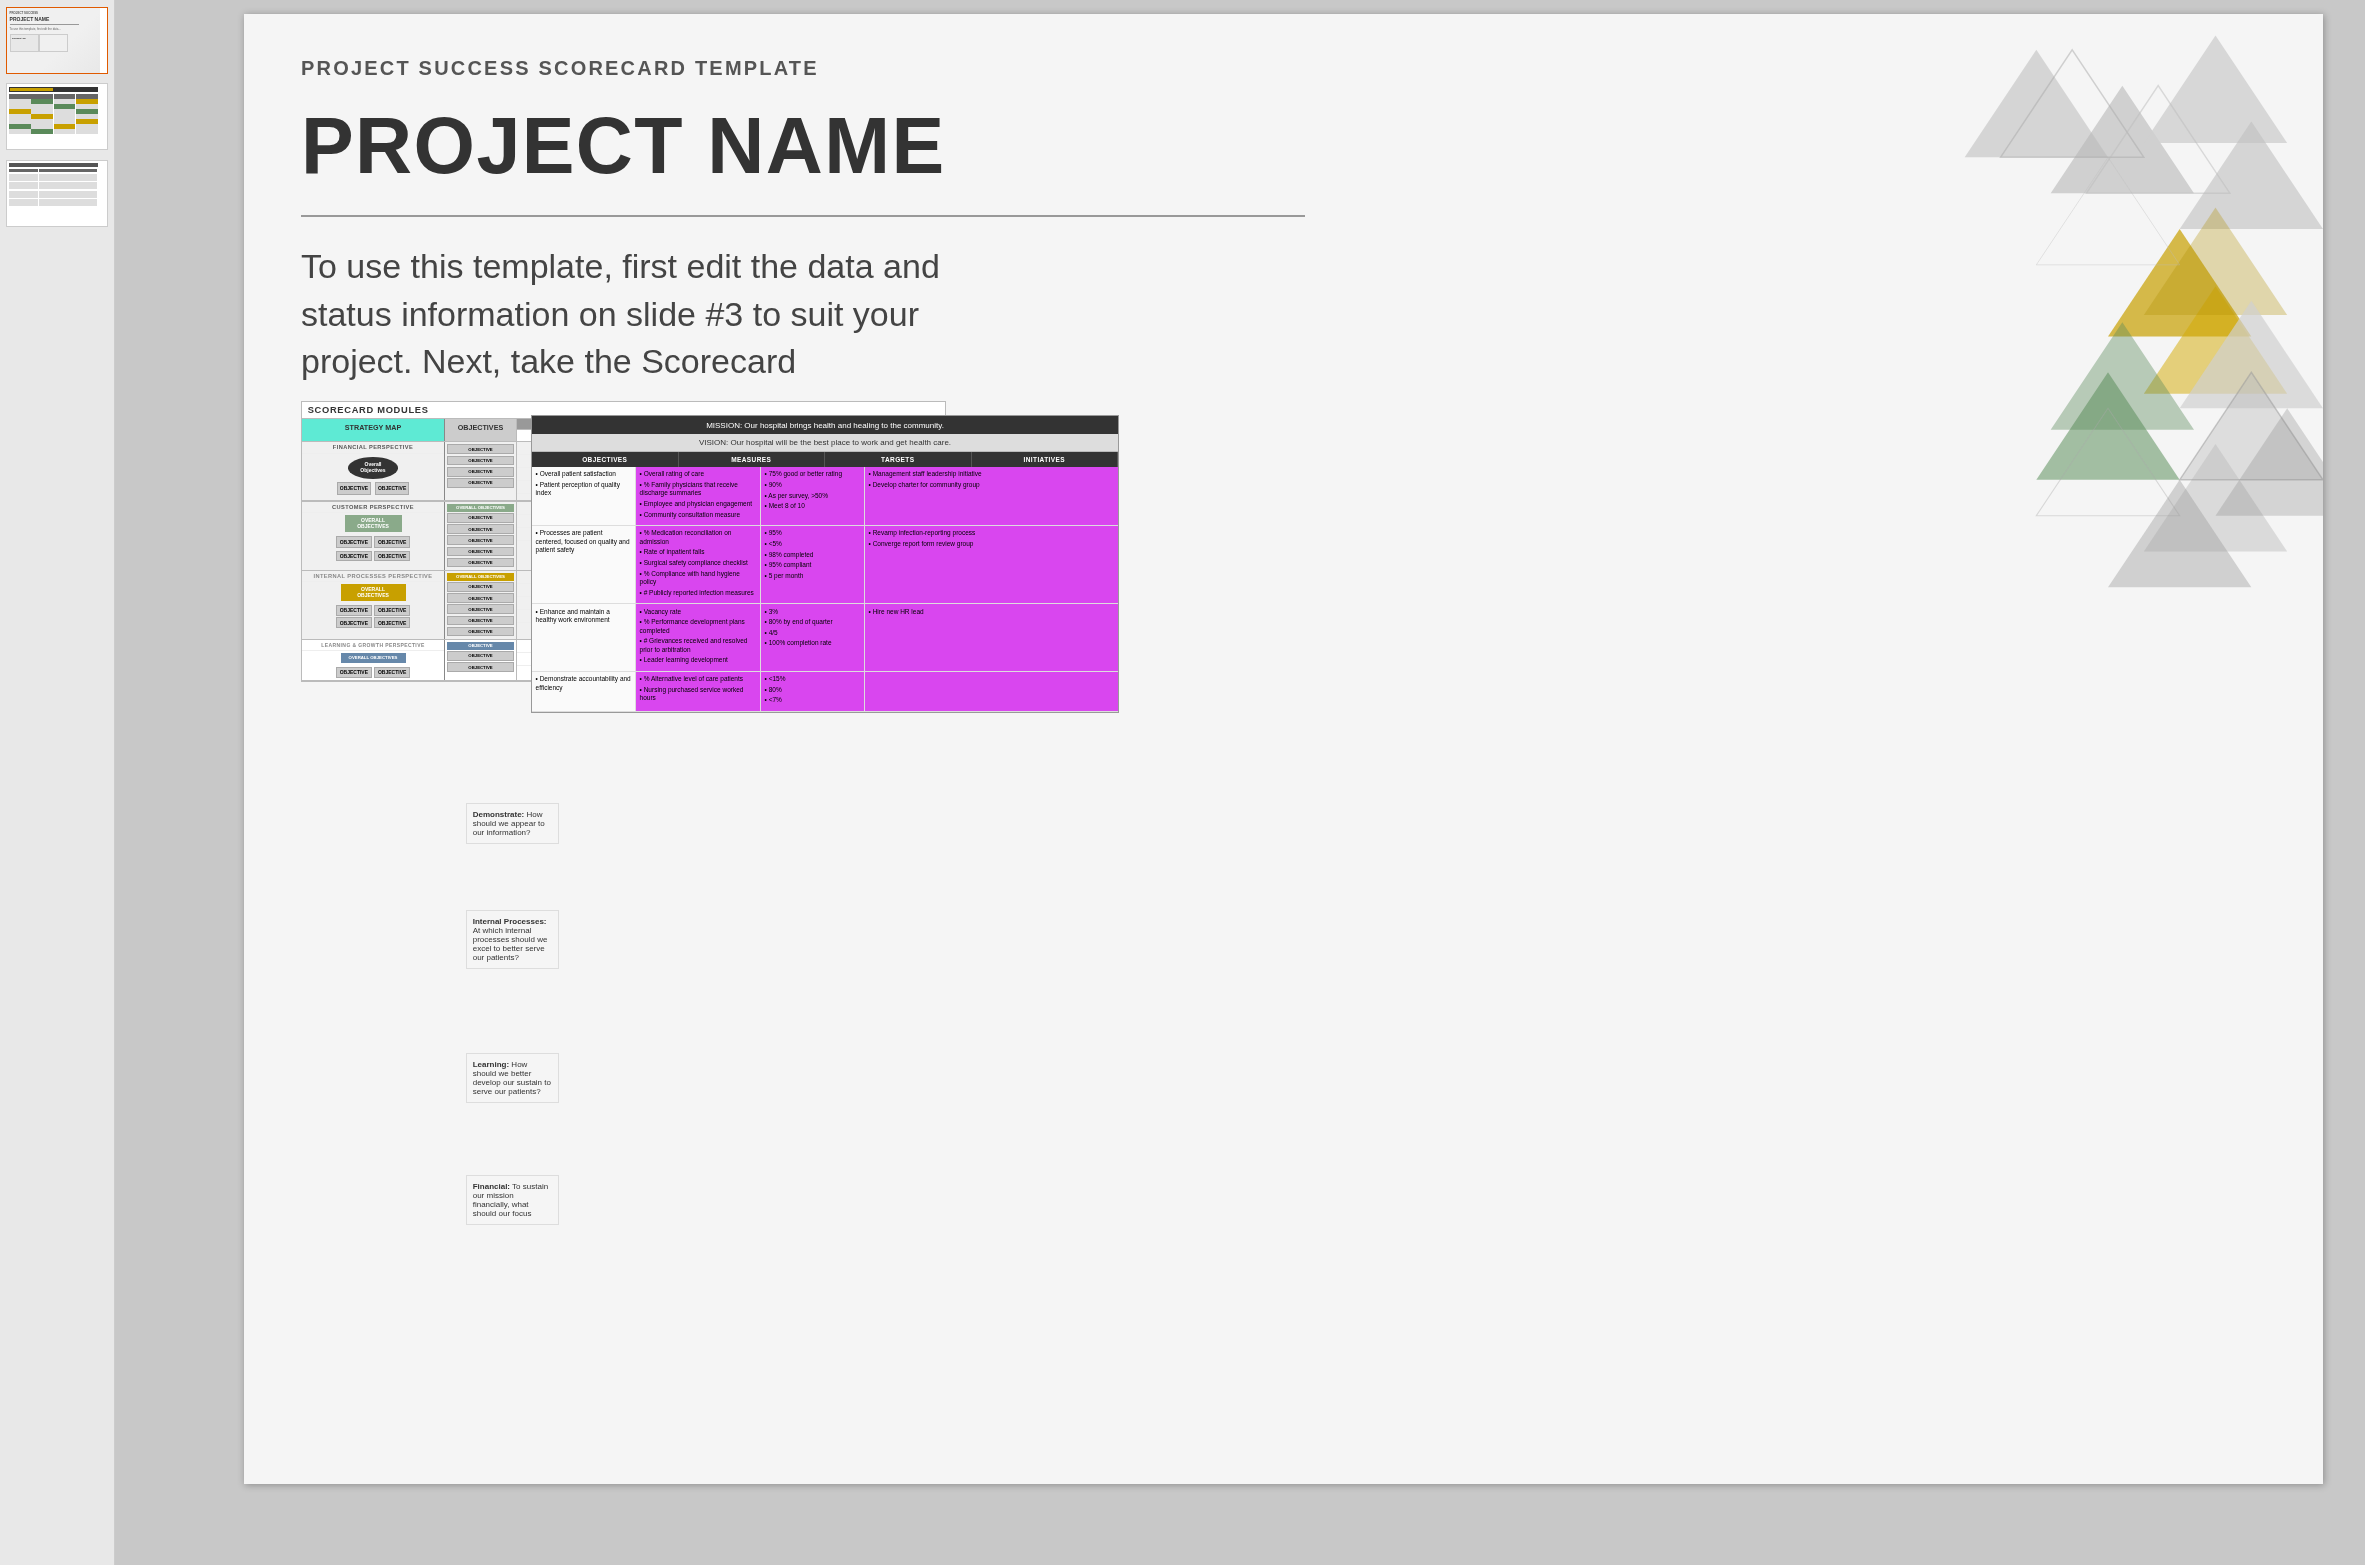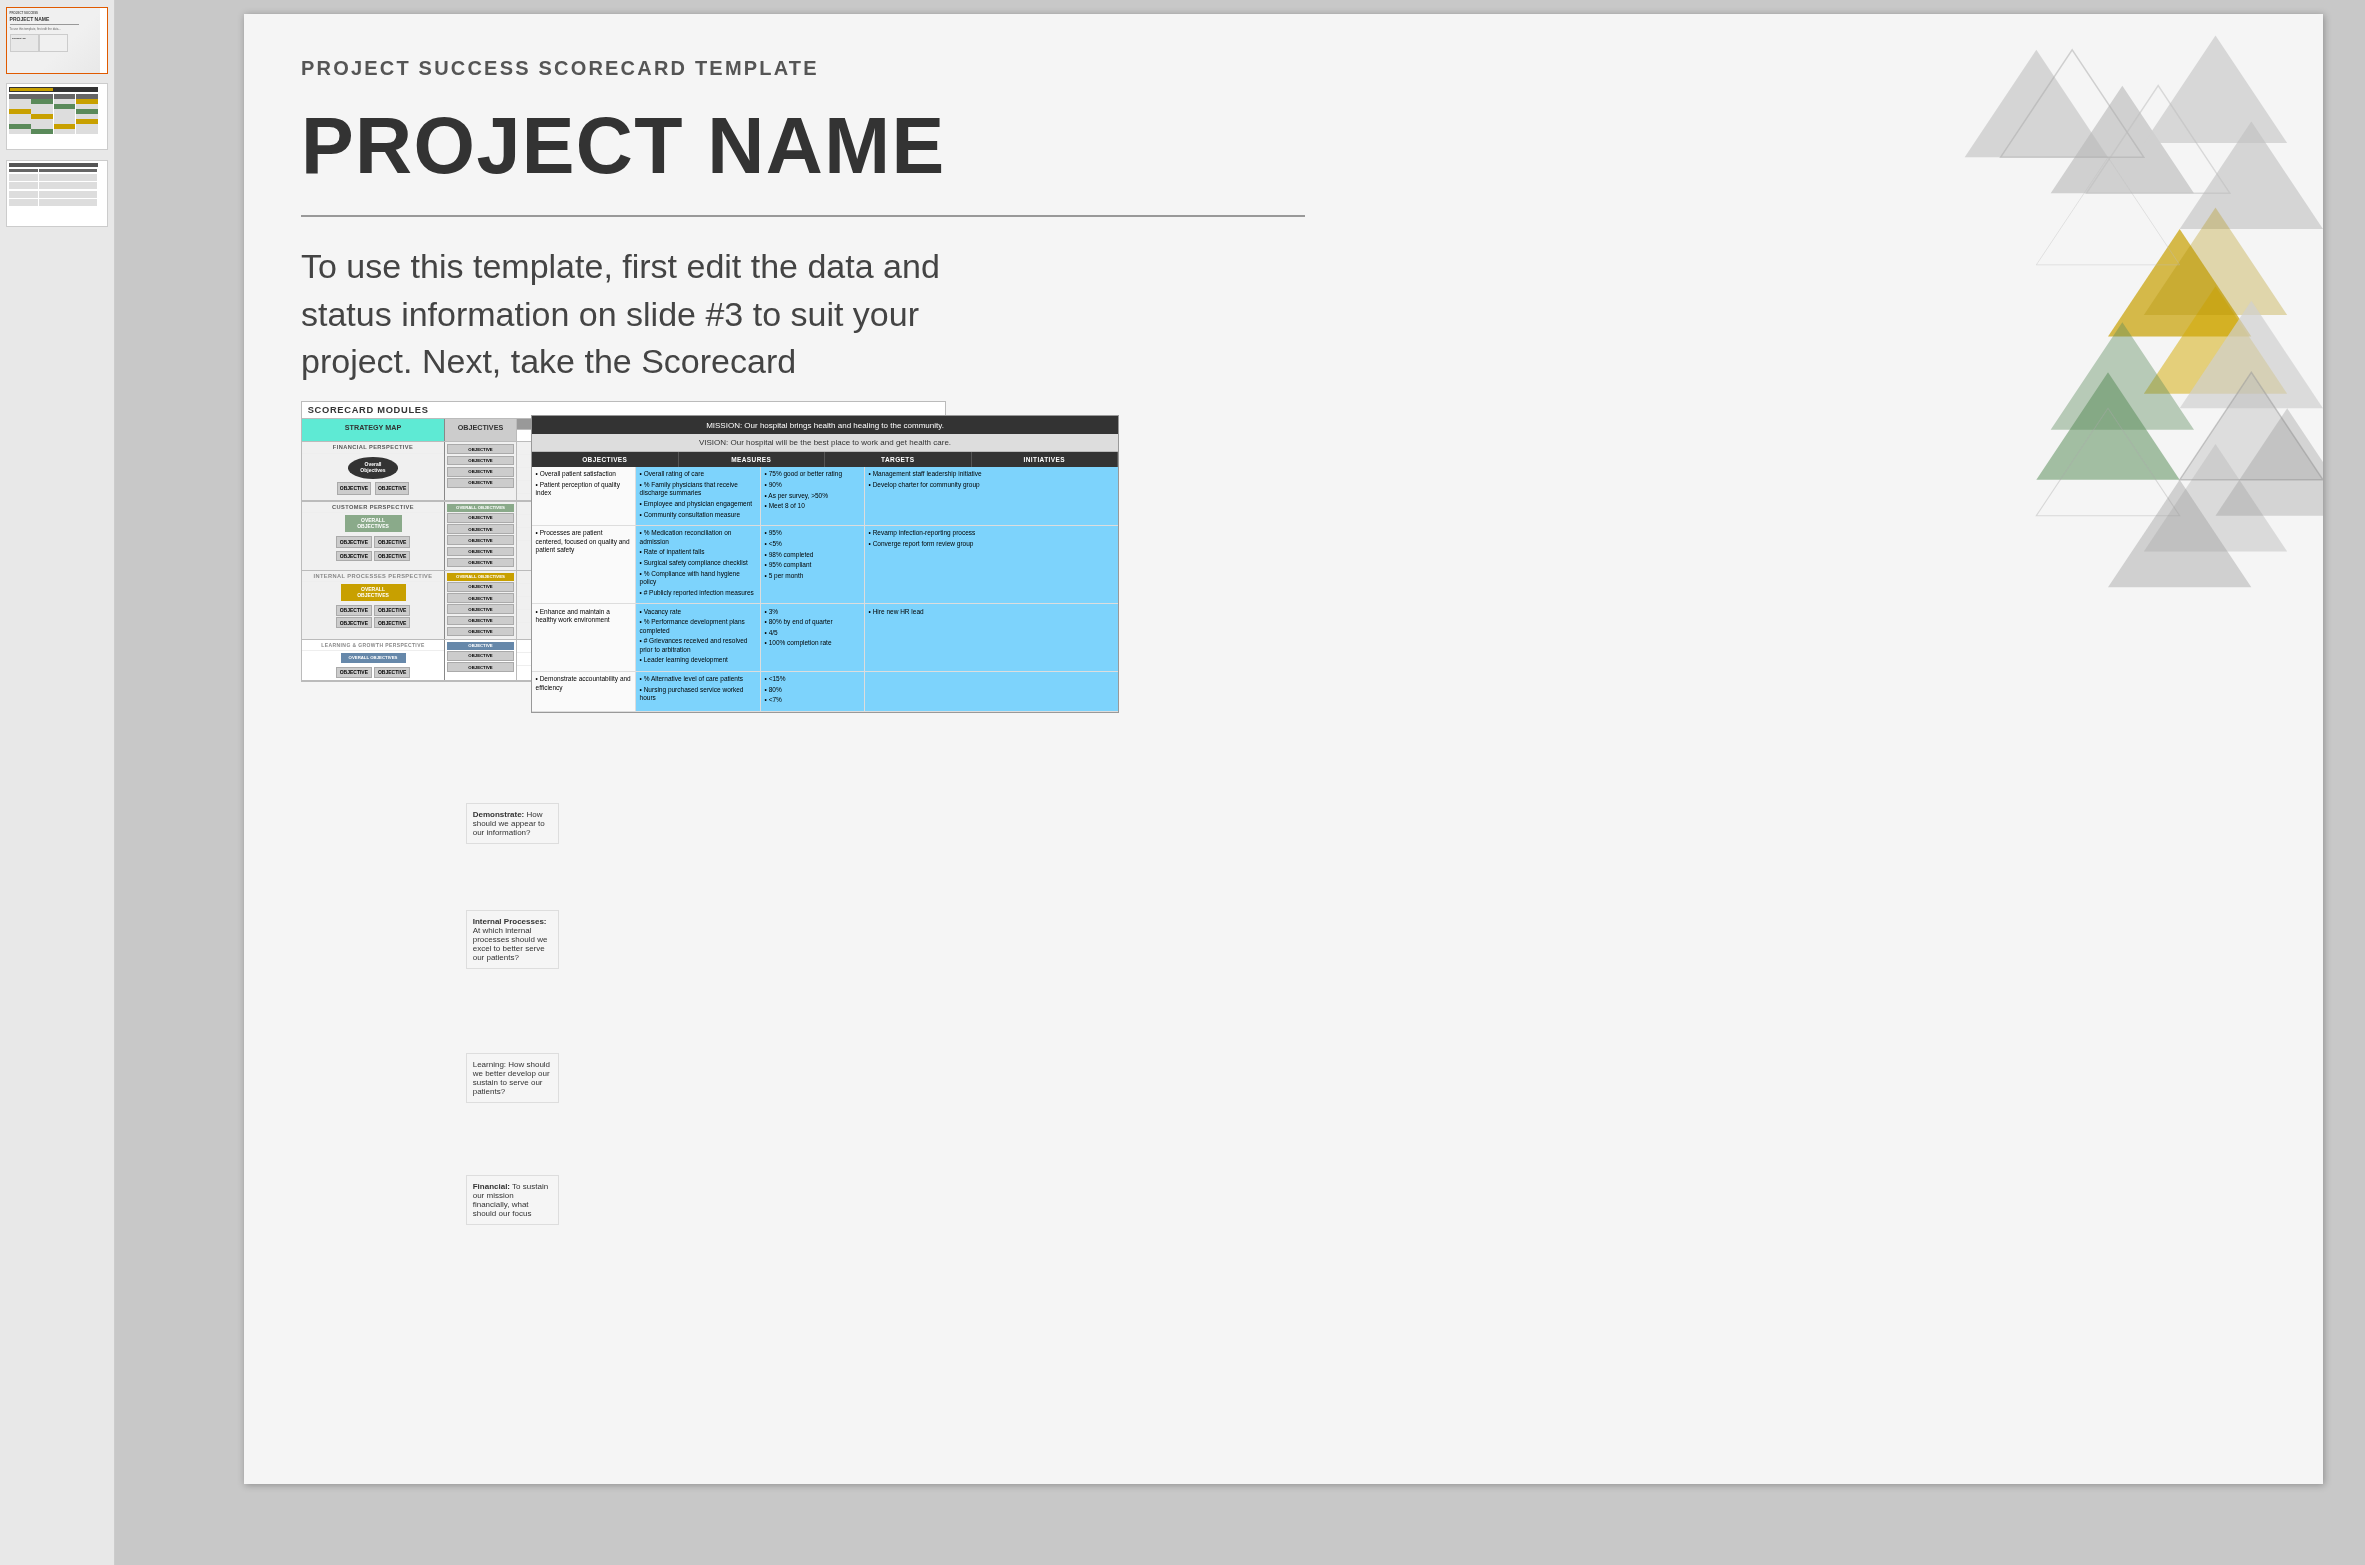--- a/index.html
+++ b/index.html
@@ -342,21 +342,21 @@
       background: #f0f0f0;
       border-bottom: 0.7px solid #bbb;
     }
 
     
     .scorecard-detail-overlay {
       position: absolute;
       top: 401px;
       left: 287px;
       width: 588px;
-      background: #7dd3fc;
+      background: #d946ef;
       border: 0.7px solid #999;
       font-family: Arial, sans-serif;
       font-size: 7.2px;
       z-index: 10;
     }
 
     .sd-mission {
       background: #333;
       color: #fff;
       font-size: 8px;
@@ -840,21 +840,21 @@
 
     <div style="position:absolute; top:789px; left:222px; width:93px; background:#f5f5f5; font-size:8px; color:#333; padding:5.7px; border:0.7px solid #ddd; z-index:5;">
       <span style="font-weight:bold;">Demonstrate:</span><span> How should we appear to our information?</span>
     </div>
 
     <div style="position:absolute; top:896px; left:222px; width:93px; background:#f5f5f5; font-size:8px; color:#333; padding:5.7px; border:0.7px solid #ddd; z-index:5;">
       <span style="font-weight:bold;">Internal Processes:</span><span> At which internal processes should we excel to better serve our patients?</span>
     </div>
 
     <div style="position:absolute; top:1039px; left:222px; width:93px; background:#f5f5f5; font-size:8px; color:#333; padding:5.7px; border:0.7px solid #ddd; z-index:5;">
-      <span style="font-weight:normal;margin-top:10px;">Learning:</span><span> How should we better develop our sustain to serve our patients?</span>
+      <span style="font-weight:bold;margin-top:10px;">Learning:</span><span> How should we better develop our sustain to serve our patients?</span>
     </div>
 
     <div style="position:absolute; top:1161px; left:222px; width:93px; background:#f5f5f5; font-size:8px; color:#333; padding:5.7px; border:0.7px solid #ddd; z-index:5;">
       <span style="font-weight:bold;">Financial:</span><span> To sustain our mission financially, what should our focus</span>
     </div>
 
     <div class="scorecard-detail-overlay">
       <div class="sd-mission">MISSION: Our hospital brings health and healing to the community.</div>
       <div class="sd-vision">VISION: Our hospital will be the best place to work and get health care.</div>
 

